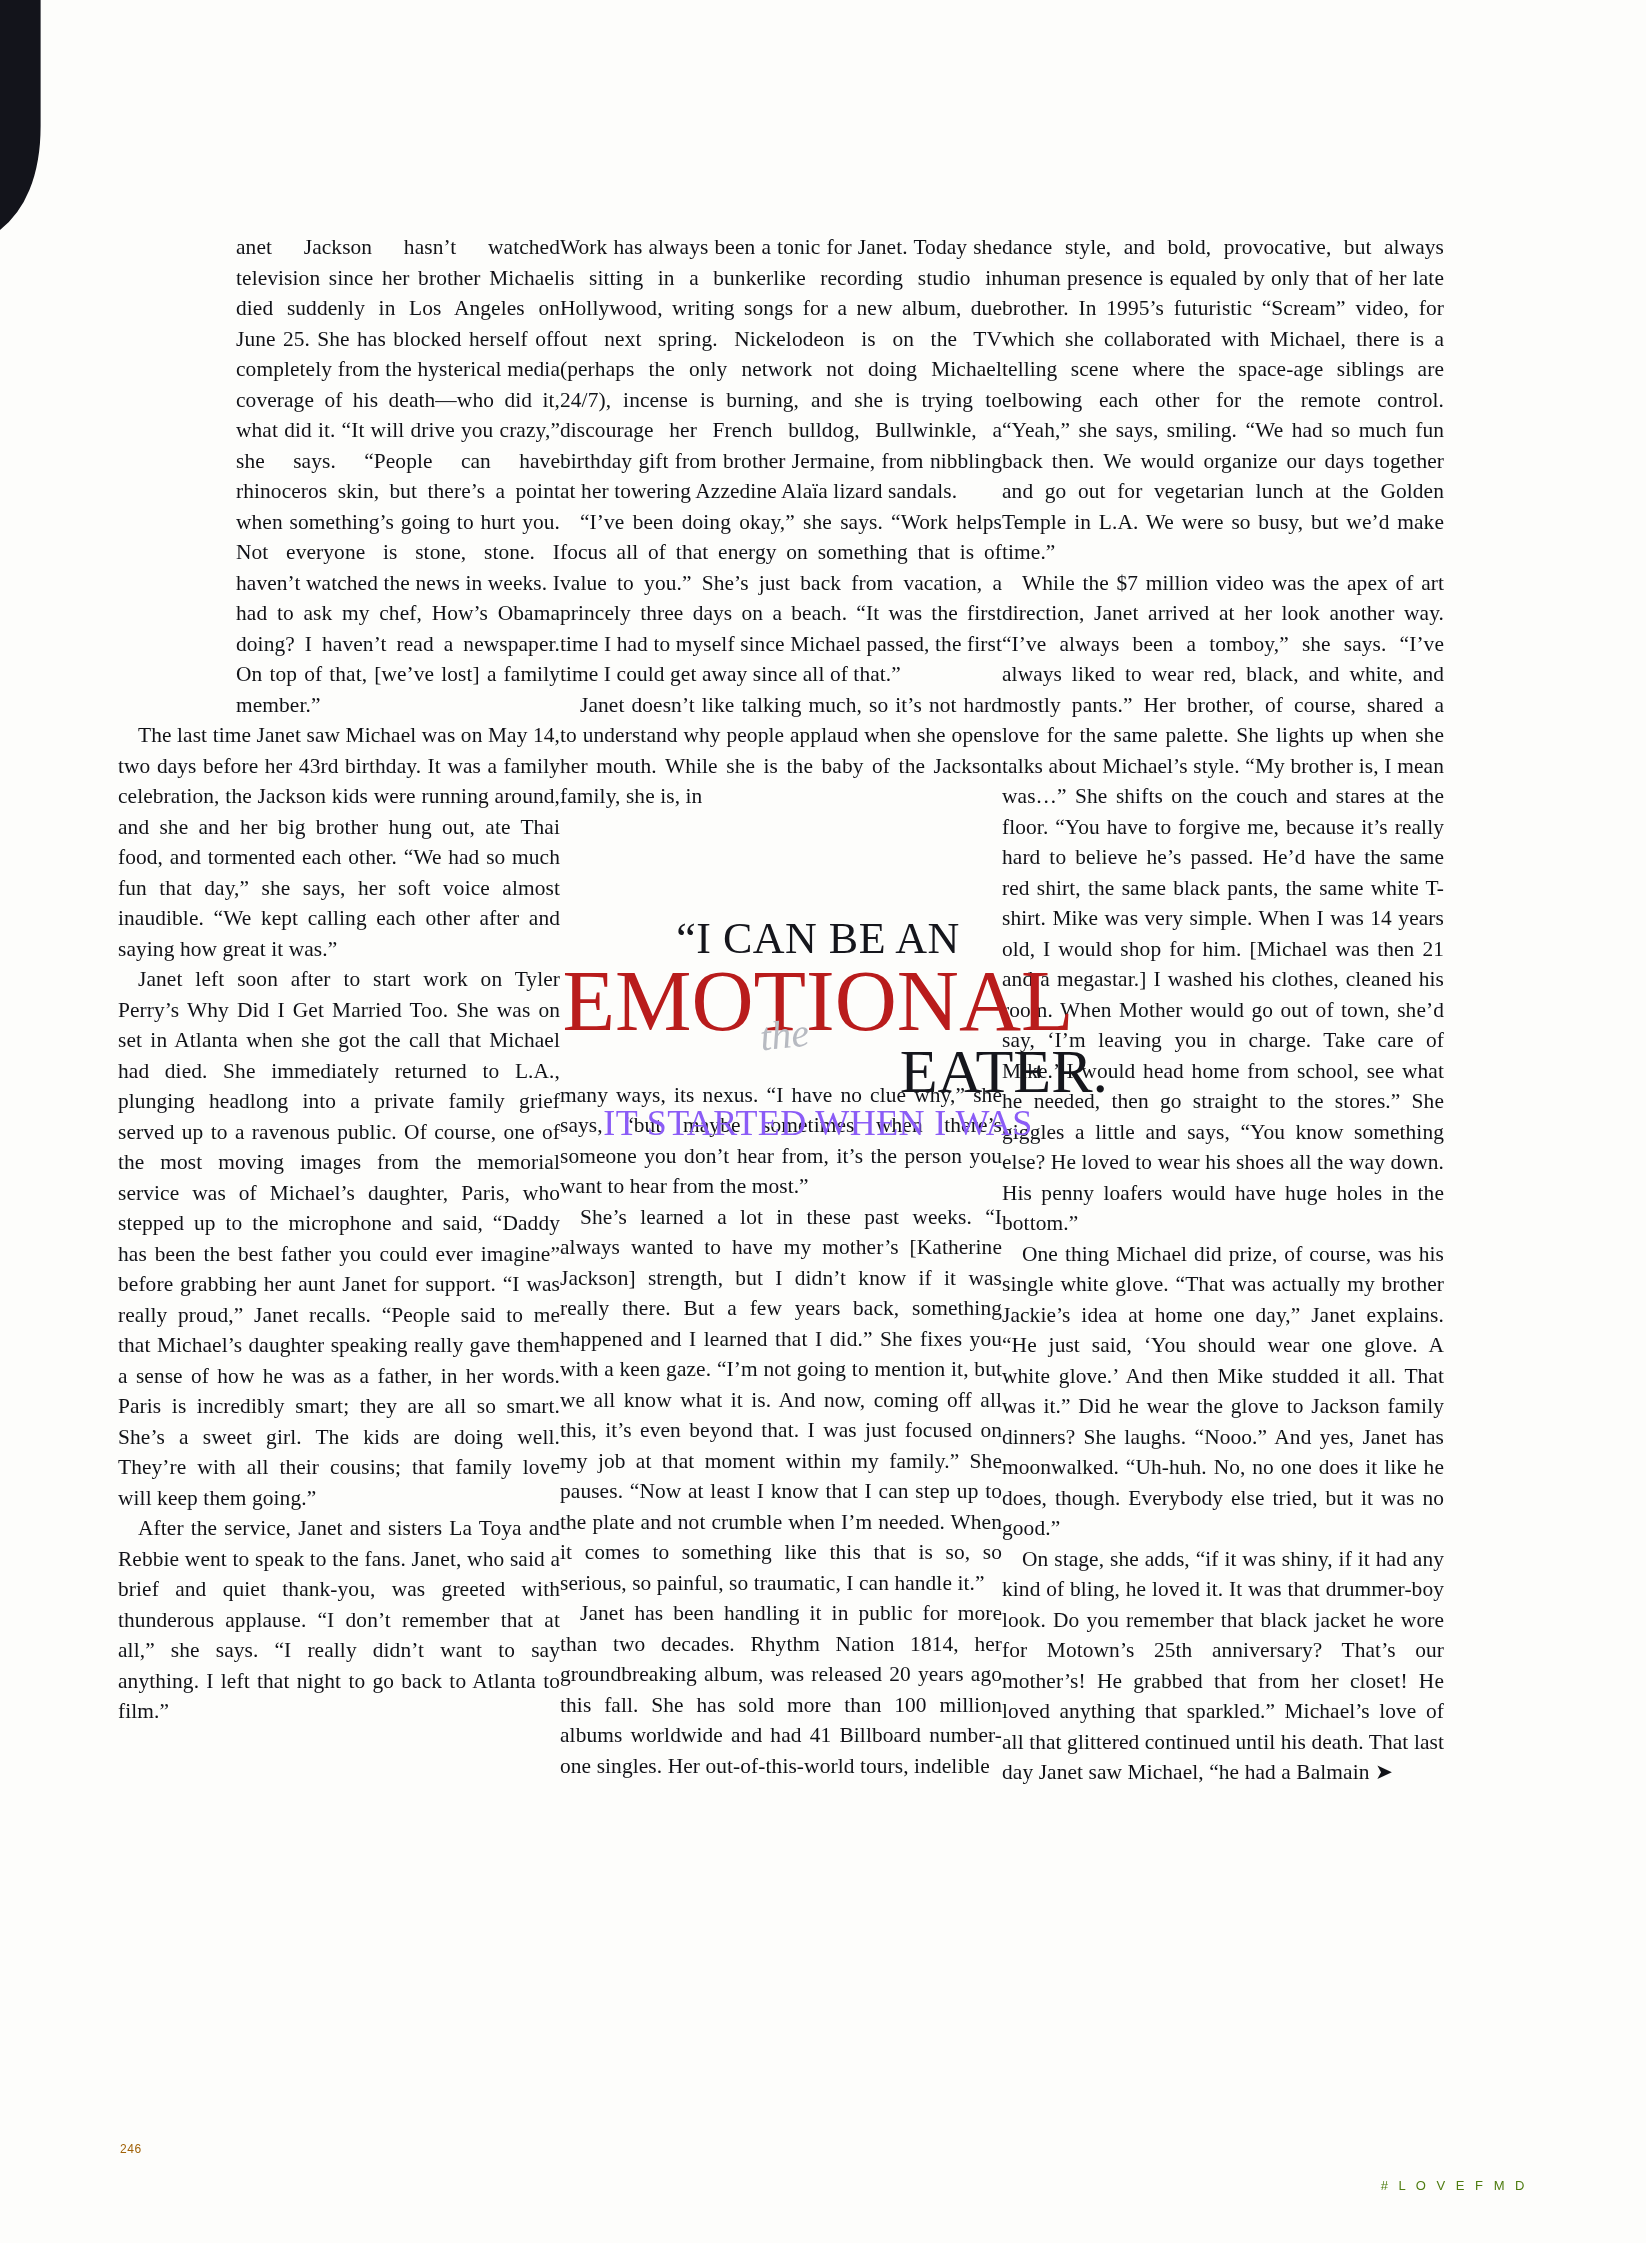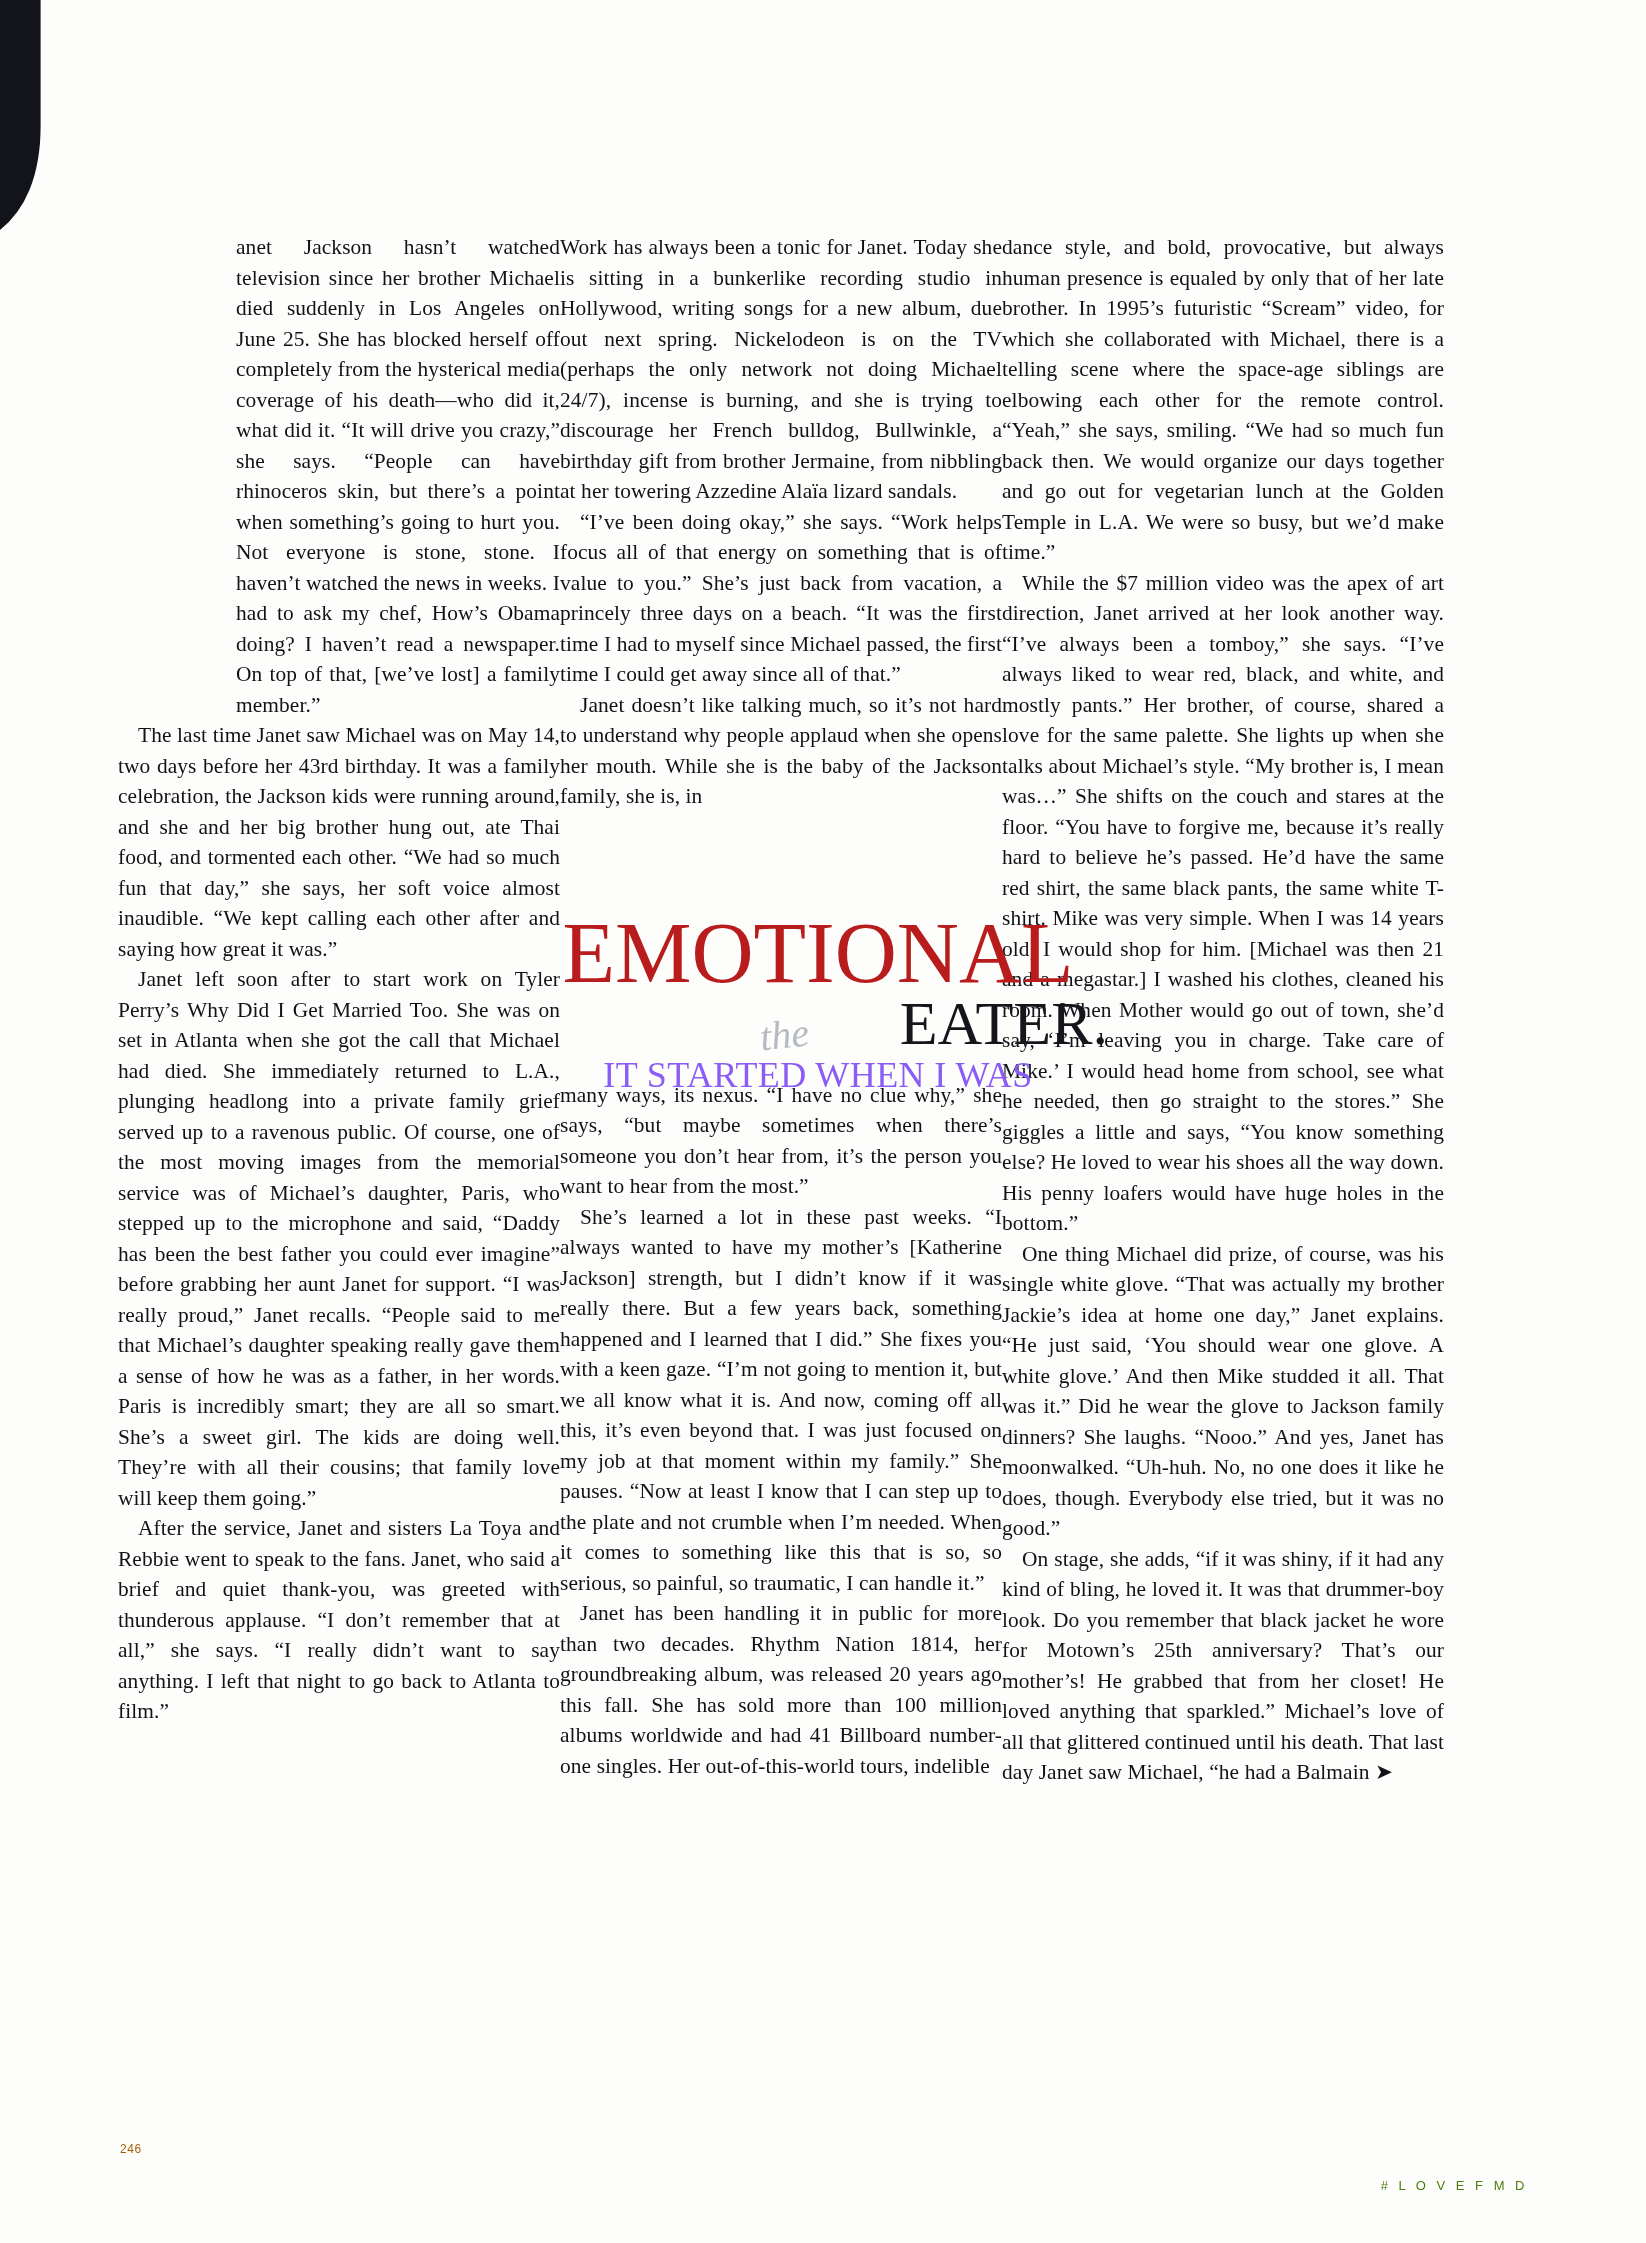--- a/index.html
+++ b/index.html
@@ -194,20 +194,21 @@
 
     <div class="col">
       <p class="noindent">dance style, and bold, provocative, but always human presence is equaled by only that of her late brother. In 1995’s futuristic “Scream” video, for which she collaborated with Michael, there is a telling scene where the space-age siblings are elbowing each other for the remote control. “Yeah,” she says, smiling. “We had so much fun back then. We would organize our days together and go out for vegetarian lunch at the Golden Temple in L.A. We were so busy, but we’d make time.”</p>
       <p>While the $7 million video was the apex of art direction, Janet arrived at her look another way. “I’ve always been a tomboy,” she says. “I’ve always liked to wear red, black, and white, and mostly pants.” Her brother, of course, shared a love for the same palette. She lights up when she talks about Michael’s style. “My brother is, I mean was…” She shifts on the couch and stares at the floor. “You have to forgive me, because it’s really hard to believe he’s passed. He’d have the same red shirt, the same black pants, the same white T-shirt. Mike was very simple. When I was 14 years old, I would shop for him. [Michael was then 21 and a megastar.] I washed his clothes, cleaned his room. When Mother would go out of town, she’d say, ‘I’m leaving you in charge. Take care of Mike.’ I would head home from school, see what he needed, then go straight to the stores.” She giggles a little and says, “You know something else? He loved to wear his shoes all the way down. His penny loafers would have huge holes in the bottom.”</p>
       <p>One thing Michael did prize, of course, was his single white glove. “That was actually my brother Jackie’s idea at home one day,” Janet explains. “He just said, ‘You should wear one glove. A white glove.’ And then Mike studded it all. That was it.” Did he wear the glove to Jackson family dinners? She laughs. “Nooo.” And yes, Janet has moonwalked. “Uh-huh. No, no one does it like he does, though. Everybody else tried, but it was no good.”</p>
       <p>On stage, she adds, “if it was shiny, if it had any kind of bling, he loved it. It was that drummer-boy look. Do you remember that black jacket he wore for Motown’s 25th anniversary? That’s our mother’s! He grabbed that from her closet! He loved anything that sparkled.” Michael’s love of all that glittered continued until his death. That last day Janet saw Michael, “he had a Balmain ➤</p>
     </div>
   </div>
 
   <div class="pullquote">
+    <div class="pq-l1">“I CAN BE AN</div>
     <div class="pq-l2">EMOTIONAL</div>
     <div class="pq-l3">EATER.</div>
     <div class="pq-l4">IT STARTED WHEN I WAS</div>
     <div class="pq-script">the</div>
   </div>
 
   <div class="folio">246</div>
   <div class="watermark"># L O V E F M D</div>
 
 </div>

